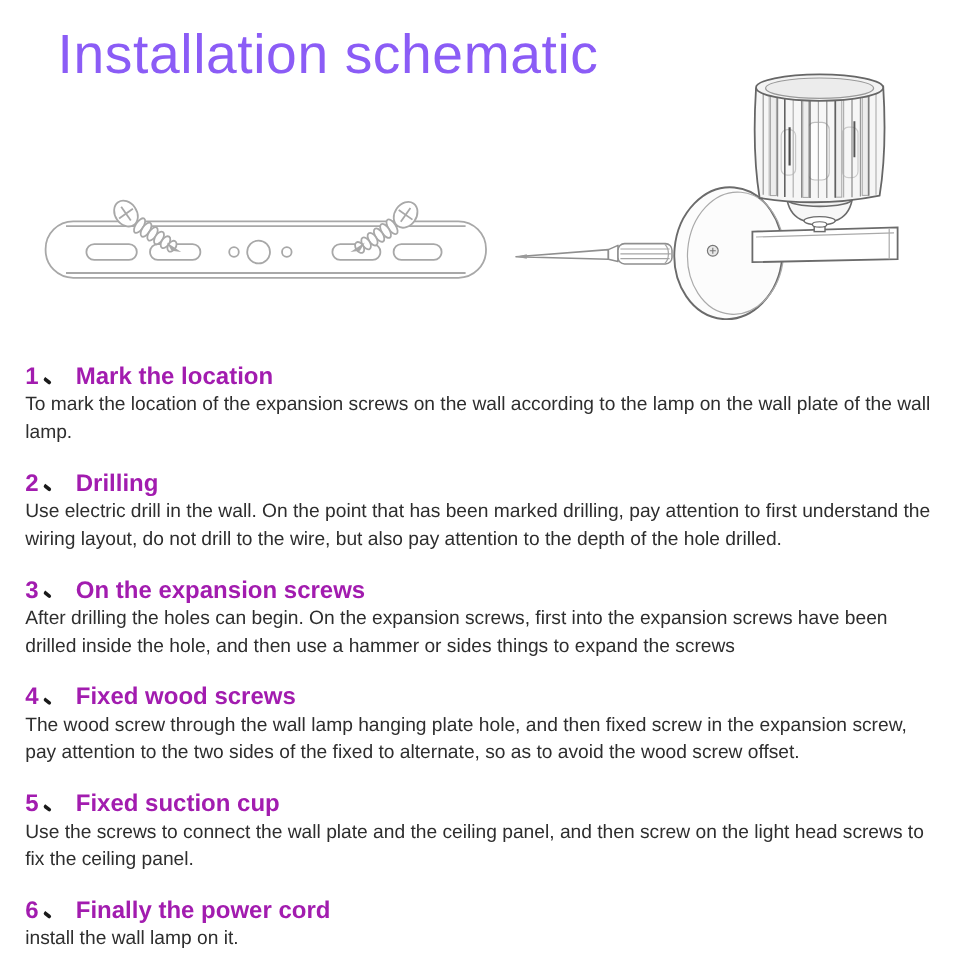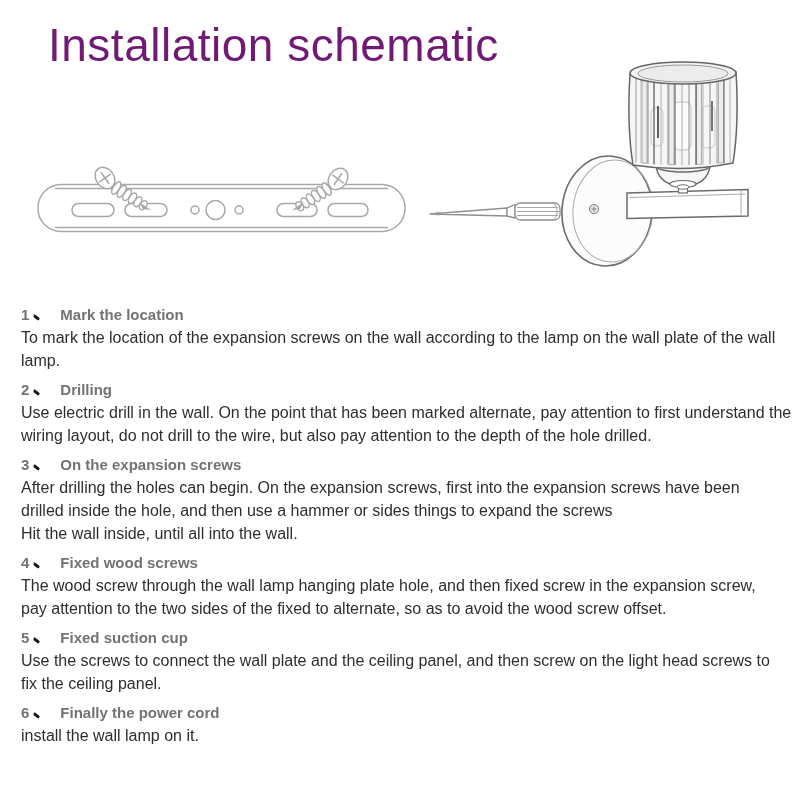--- a/index.html
+++ b/index.html
@@ -3,34 +3,34 @@
 <meta charset="utf-8">
 <style>
   html,body{margin:0;padding:0;background:#ffffff;}
   .page{
     position:relative;width:800px;height:800px;background:#ffffff;
     font-family:"Liberation Sans","DejaVu Sans",sans-serif;
     overflow:hidden;
   }
   .title{
     position:absolute;left:48px;top:20px;
-    font-size:46px;line-height:50px;font-weight:400;color:#701a75;
+    font-size:46px;line-height:50px;font-weight:400;color:#8b5cf6;
     letter-spacing:0.5px;white-space:nowrap;
   }
   .illu{position:absolute;}
   .illu-plate{left:28px;top:164px;}
   .illu-driver{left:424px;top:190px;}
   .illu-lamp{left:552px;top:46px;}
   .steps{
     position:absolute;left:21px;top:303px;width:770px;color:#2e2e2e;
   }
-  .step{margin-top:6px;}
+  .step{margin-top:20px;}
   .step:first-child{margin-top:0;}
   .step-heading{
-    font-size:15px;line-height:23px;font-weight:700;color:#737373;
+    font-size:20px;line-height:23px;font-weight:700;color:#a21caf;
     white-space:nowrap;
   }
   .cjk-comma{
     display:inline-block;width:7px;height:3px;background:#1a1a1a;
     border-radius:0 2.5px 2.5px 2.5px;transform:rotate(38deg);
     margin:0 20px 0 4px;vertical-align:1px;
   }
   .step-line{
     font-size:16px;line-height:23px;font-weight:400;color:#2e2e2e;
     white-space:nowrap;
@@ -171,29 +171,28 @@
   <div class="steps">
 
     <div class="step">
       <div class="step-heading"><span>1</span><span class="cjk-comma"></span><span>Mark the location</span></div>
       <div class="step-line">To mark the location of the expansion screws on the wall according to the lamp on the wall plate of the wall</div>
       <div class="step-line">lamp.</div>
     </div>
 
     <div class="step">
       <div class="step-heading"><span>2</span><span class="cjk-comma"></span><span>Drilling</span></div>
-      <div class="step-line">Use electric drill in the wall. On the point that has been marked alternate, pay attention to first understand the</div>
+      <div class="step-line">Use electric drill in the wall. On the point that has been marked drilling, pay attention to first understand the</div>
       <div class="step-line">wiring layout, do not drill to the wire, but also pay attention to the depth of the hole drilled.</div>
     </div>
 
     <div class="step">
       <div class="step-heading"><span>3</span><span class="cjk-comma"></span><span>On the expansion screws</span></div>
       <div class="step-line">After drilling the holes can begin. On the expansion screws, first into the expansion screws have been</div>
       <div class="step-line">drilled inside the hole, and then use a hammer or sides things to expand the screws</div>
-      <div class="step-line">Hit the wall inside, until all into the wall.</div>
     </div>
 
     <div class="step">
       <div class="step-heading"><span>4</span><span class="cjk-comma"></span><span>Fixed wood screws</span></div>
       <div class="step-line">The wood screw through the wall lamp hanging plate hole, and then fixed screw in the expansion screw,</div>
       <div class="step-line">pay attention to the two sides of the fixed to alternate, so as to avoid the wood screw offset.</div>
     </div>
 
     <div class="step">
       <div class="step-heading"><span>5</span><span class="cjk-comma"></span><span>Fixed suction cup</span></div>

